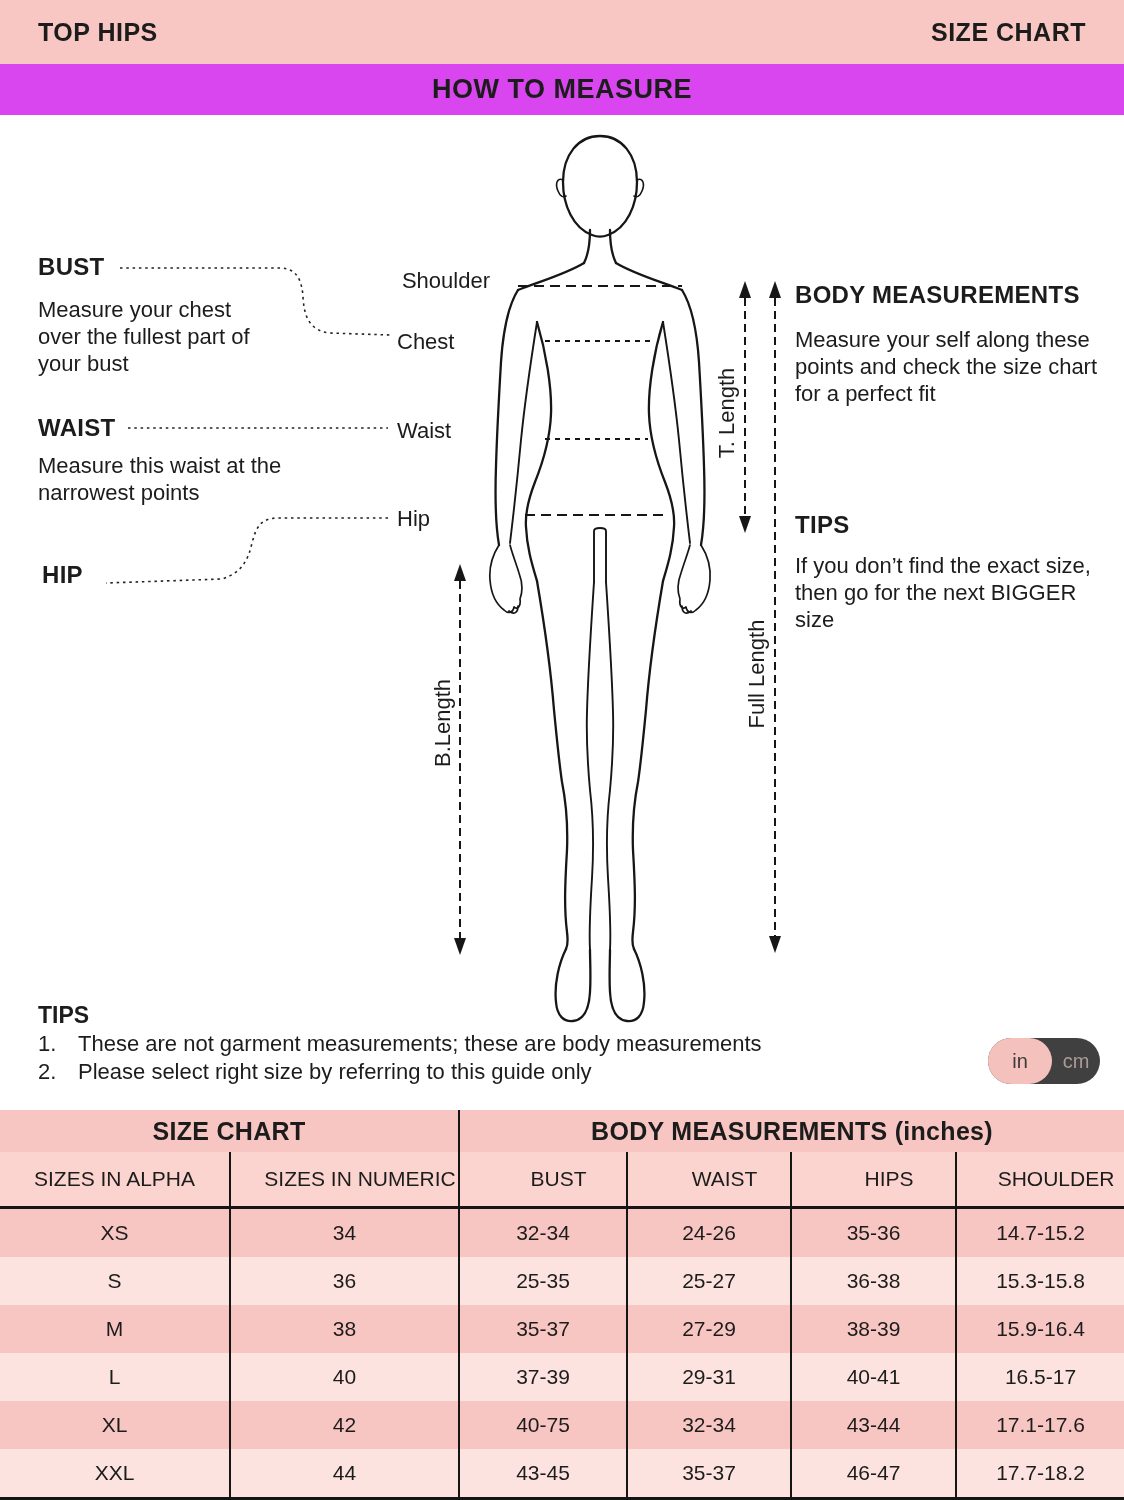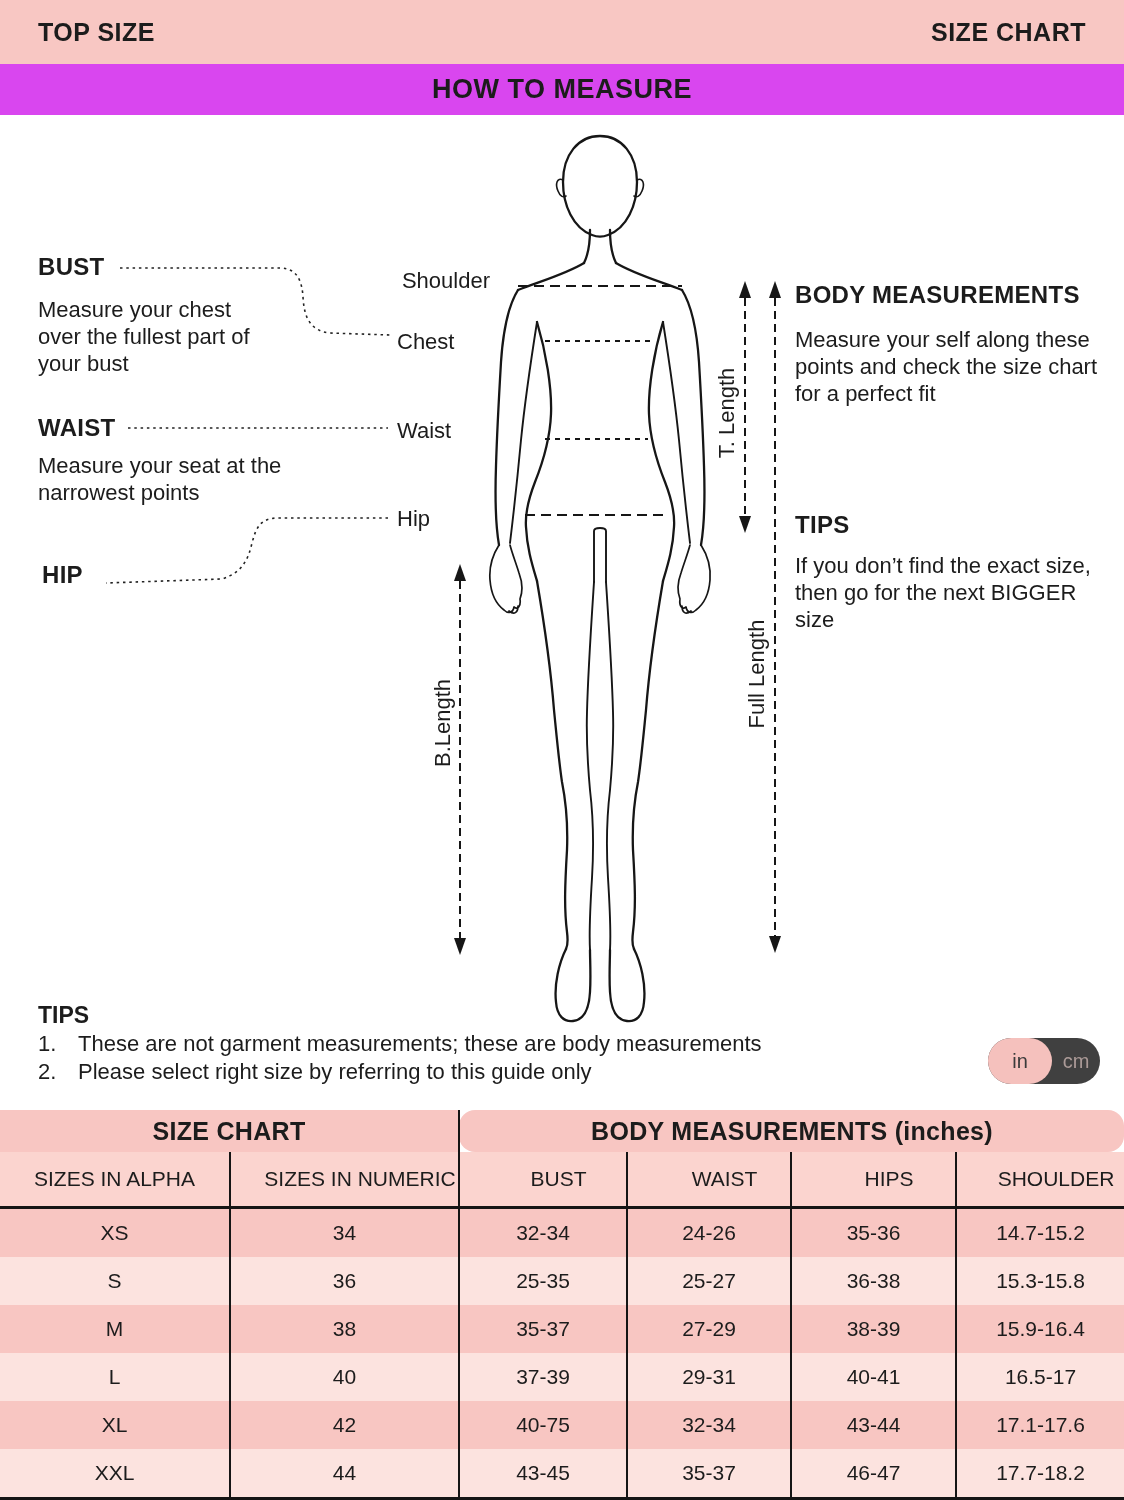--- a/index.html
+++ b/index.html
@@ -25,37 +25,37 @@
   
   .toggle{left:988px;top:1038px;width:112px;height:46px;border-radius:23px;background:#404040;cursor:pointer;}
   .knob{position:absolute;left:0;top:0;width:64px;height:46px;border-radius:23px;background:#f5c1bd;
         text-align:center;line-height:46px;font-size:20px;color:#3b3b3b;}
   .cm-opt{position:absolute;left:64px;top:0;width:48px;height:46px;text-align:center;line-height:46px;
           font-size:20px;color:#ab9a97;}
   
   .size-table{position:absolute;left:0;top:1110px;width:1124px;border-collapse:collapse;table-layout:fixed;}
   .size-table th,.size-table td{padding:0;text-align:center;font-weight:normal;}
   .size-table .grp{height:42px;background:#f8c6c2;font-weight:bold;font-size:25px;letter-spacing:0.3px;}
-  .size-table .grp.sep{border-left:2.5px solid #151515;border-radius:16px;}
+  .size-table .grp.sep{border-left:2.5px solid #151515;}
   .size-table .colh{height:54px;background:#fbd4cf;font-size:21px;border-bottom:3px solid #151515;}
   .size-table .colh + .colh{border-left:2px solid #151515;padding-left:31px;}
   .size-table td{height:48px;font-size:21px;}
   .size-table td + td{border-left:2px solid #151515;}
   .size-table tr.dark td{background:#f8c6c2;}
   .size-table tr.light td{background:#fce3df;}
   .size-table tr.last td{border-bottom:3px solid #151515;}
   svg{display:block;}
 </style>
 </head>
 <body>
 
 <div class="page">
 
   <header class="abs topbar">
-    <span class="ttl ttl-left">TOP SIZE</span>
+    <span class="ttl ttl-left">TOP HIPS</span>
     <span class="ttl ttl-right">SIZE CHART</span>
   </header>
 
   <div class="abs banner">
     <span>HOW TO MEASURE</span>
   </div>
 
   <svg class="abs" style="left:0;top:0;" width="1124" height="1110" viewBox="0 0 1124 1110">
     <g fill="none" stroke="#161616" stroke-width="2.3" stroke-linecap="round">
 
@@ -111,21 +111,21 @@
       <path d="M 460,581 L 460,938" fill="none" stroke-width="2" stroke-dasharray="8,5"></path>
       <path d="M 460,564 L 454,581 L 466,581 Z" stroke="none"></path>
       <path d="M 460,955 L 454,938 L 466,938 Z" stroke="none"></path>
     </g>
   </svg>
 
   <div class="abs h" style="left:38px;top:253px;">BUST</div>
   <div class="abs body-text" style="left:38px;top:296px;width:240px;">Measure your chest over the fullest part of your bust</div>
 
   <div class="abs h" style="left:38px;top:414px;">WAIST</div>
-  <div class="abs body-text" style="left:38px;top:452px;width:250px;">Measure your seat at the narrowest points</div>
+  <div class="abs body-text" style="left:38px;top:452px;width:250px;">Measure this waist at the narrowest points</div>
 
   <div class="abs h" style="left:42px;top:561px;">HIP</div>
 
   <div class="abs h" style="left:795px;top:281px;">BODY MEASUREMENTS</div>
   <div class="abs body-text" style="left:795px;top:326px;width:310px;">Measure your self along these points and check the size chart for a perfect fit</div>
 
   <div class="abs h" style="left:795px;top:511px;">TIPS</div>
   <div class="abs body-text" style="left:795px;top:552px;width:300px;">If you don’t find the exact size, then go for the next BIGGER size</div>
 
   <div class="abs flabel" style="left:370px;top:268px;width:120px;text-align:right;">Shoulder</div>

